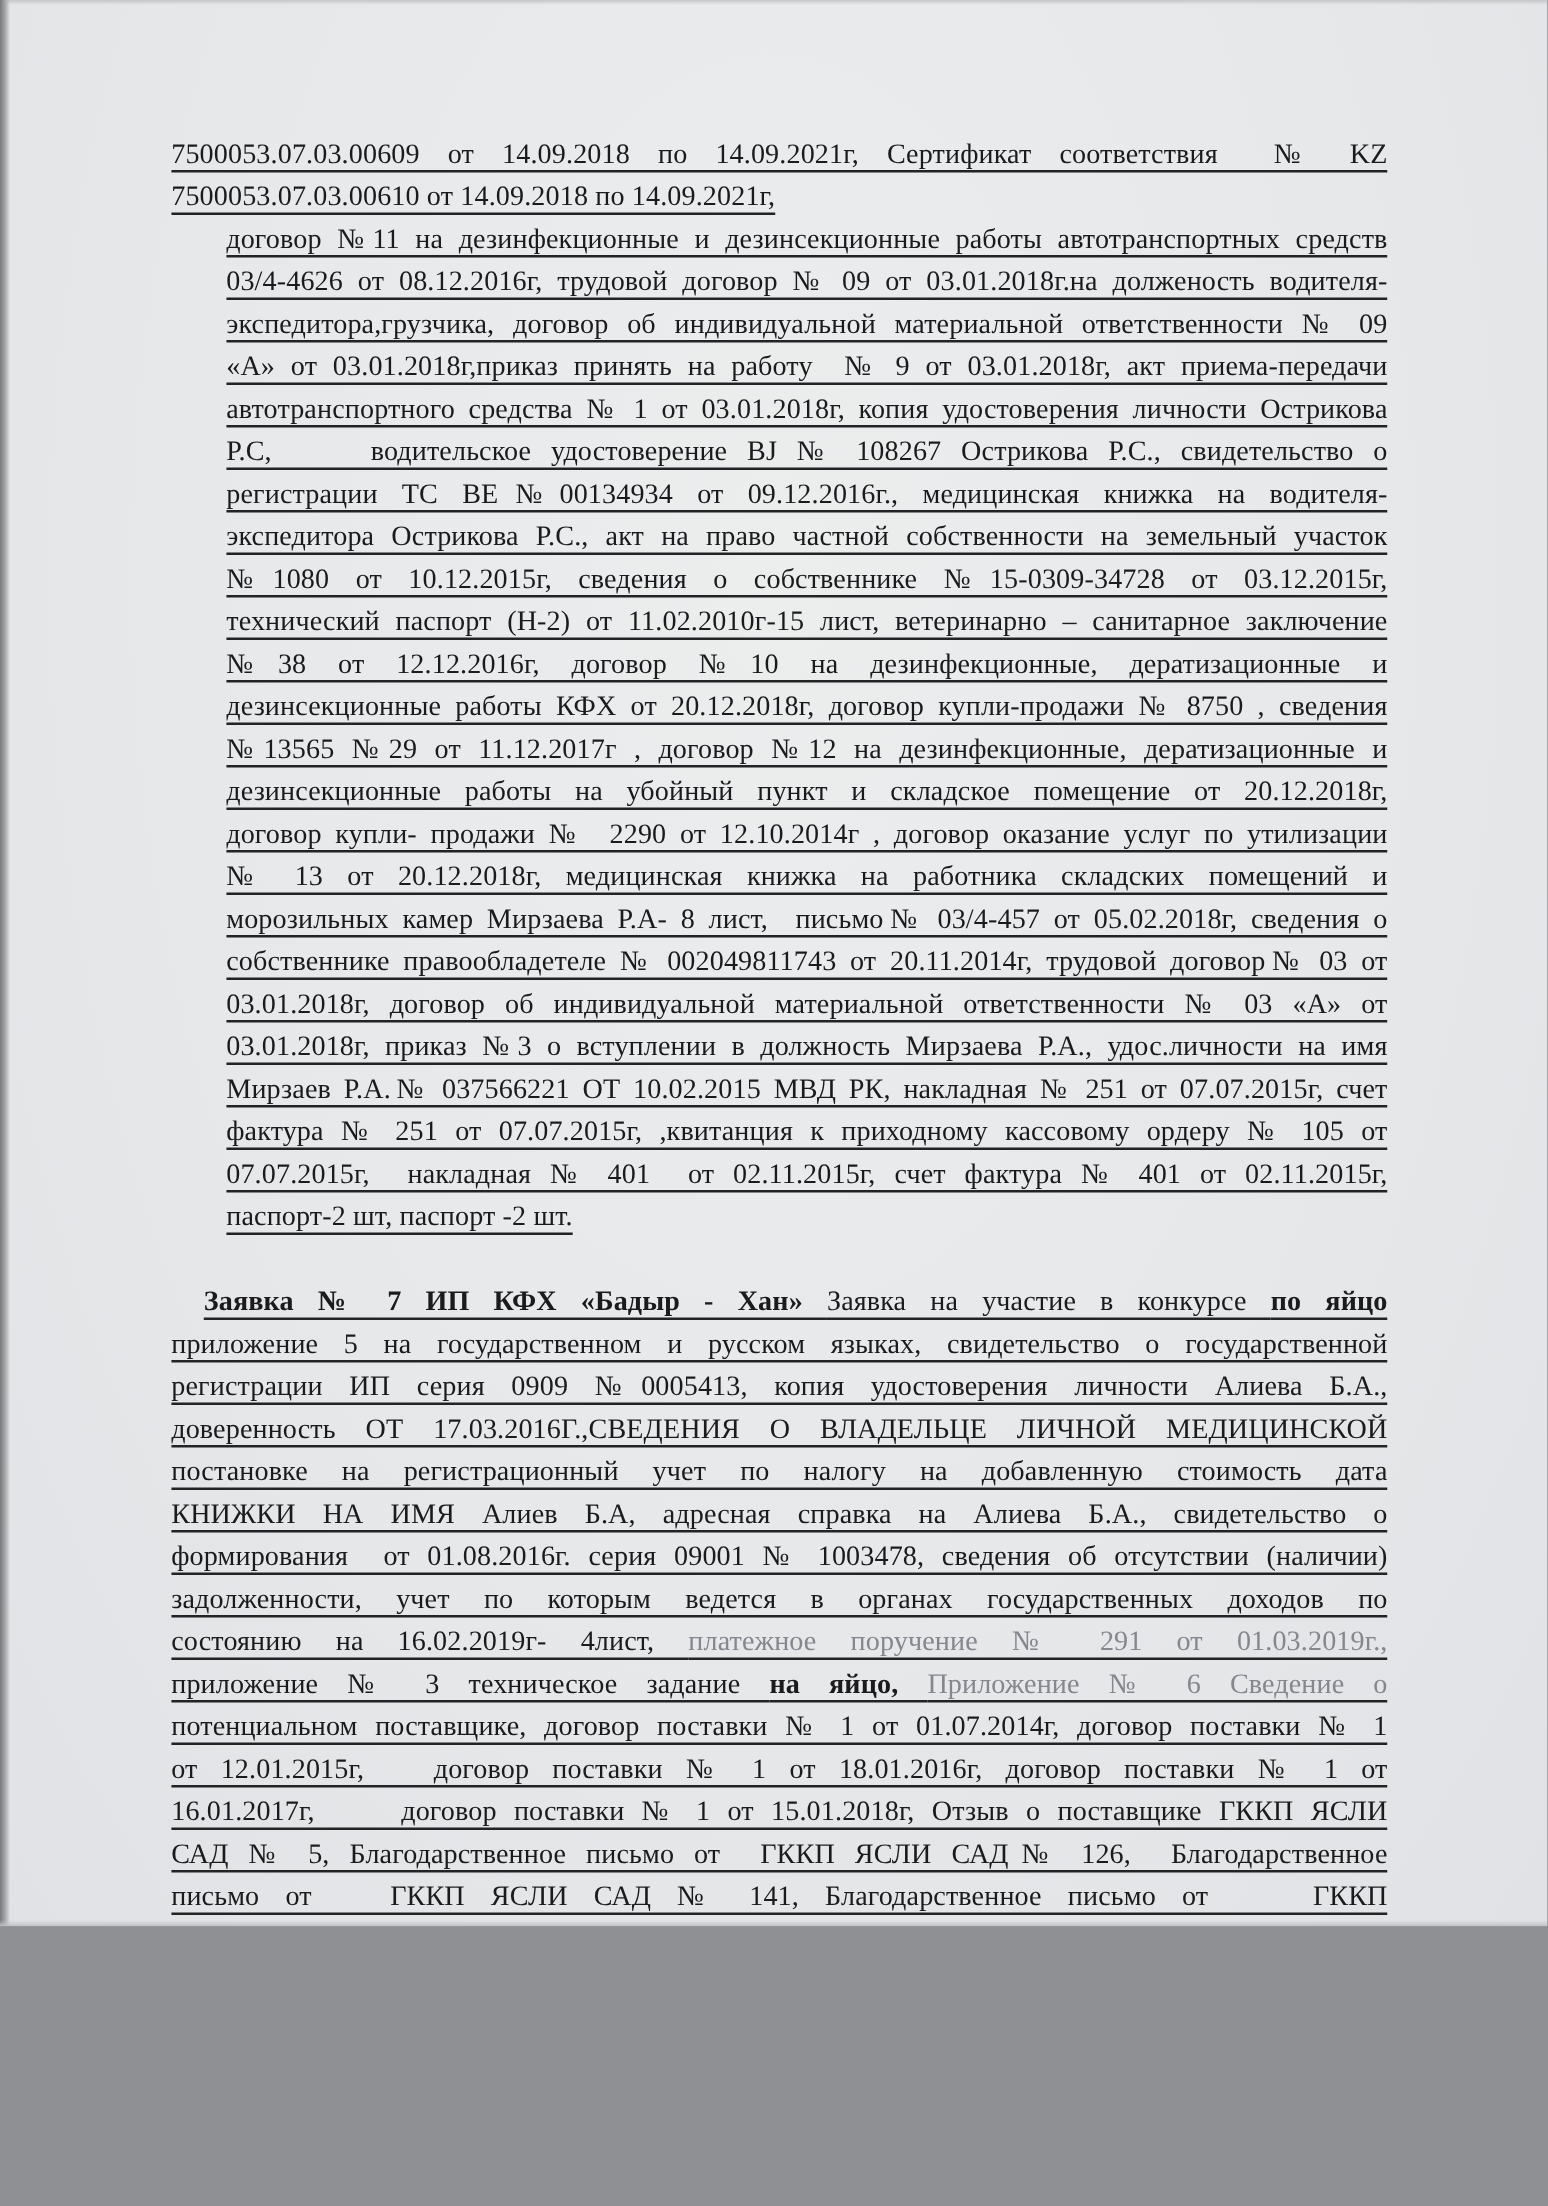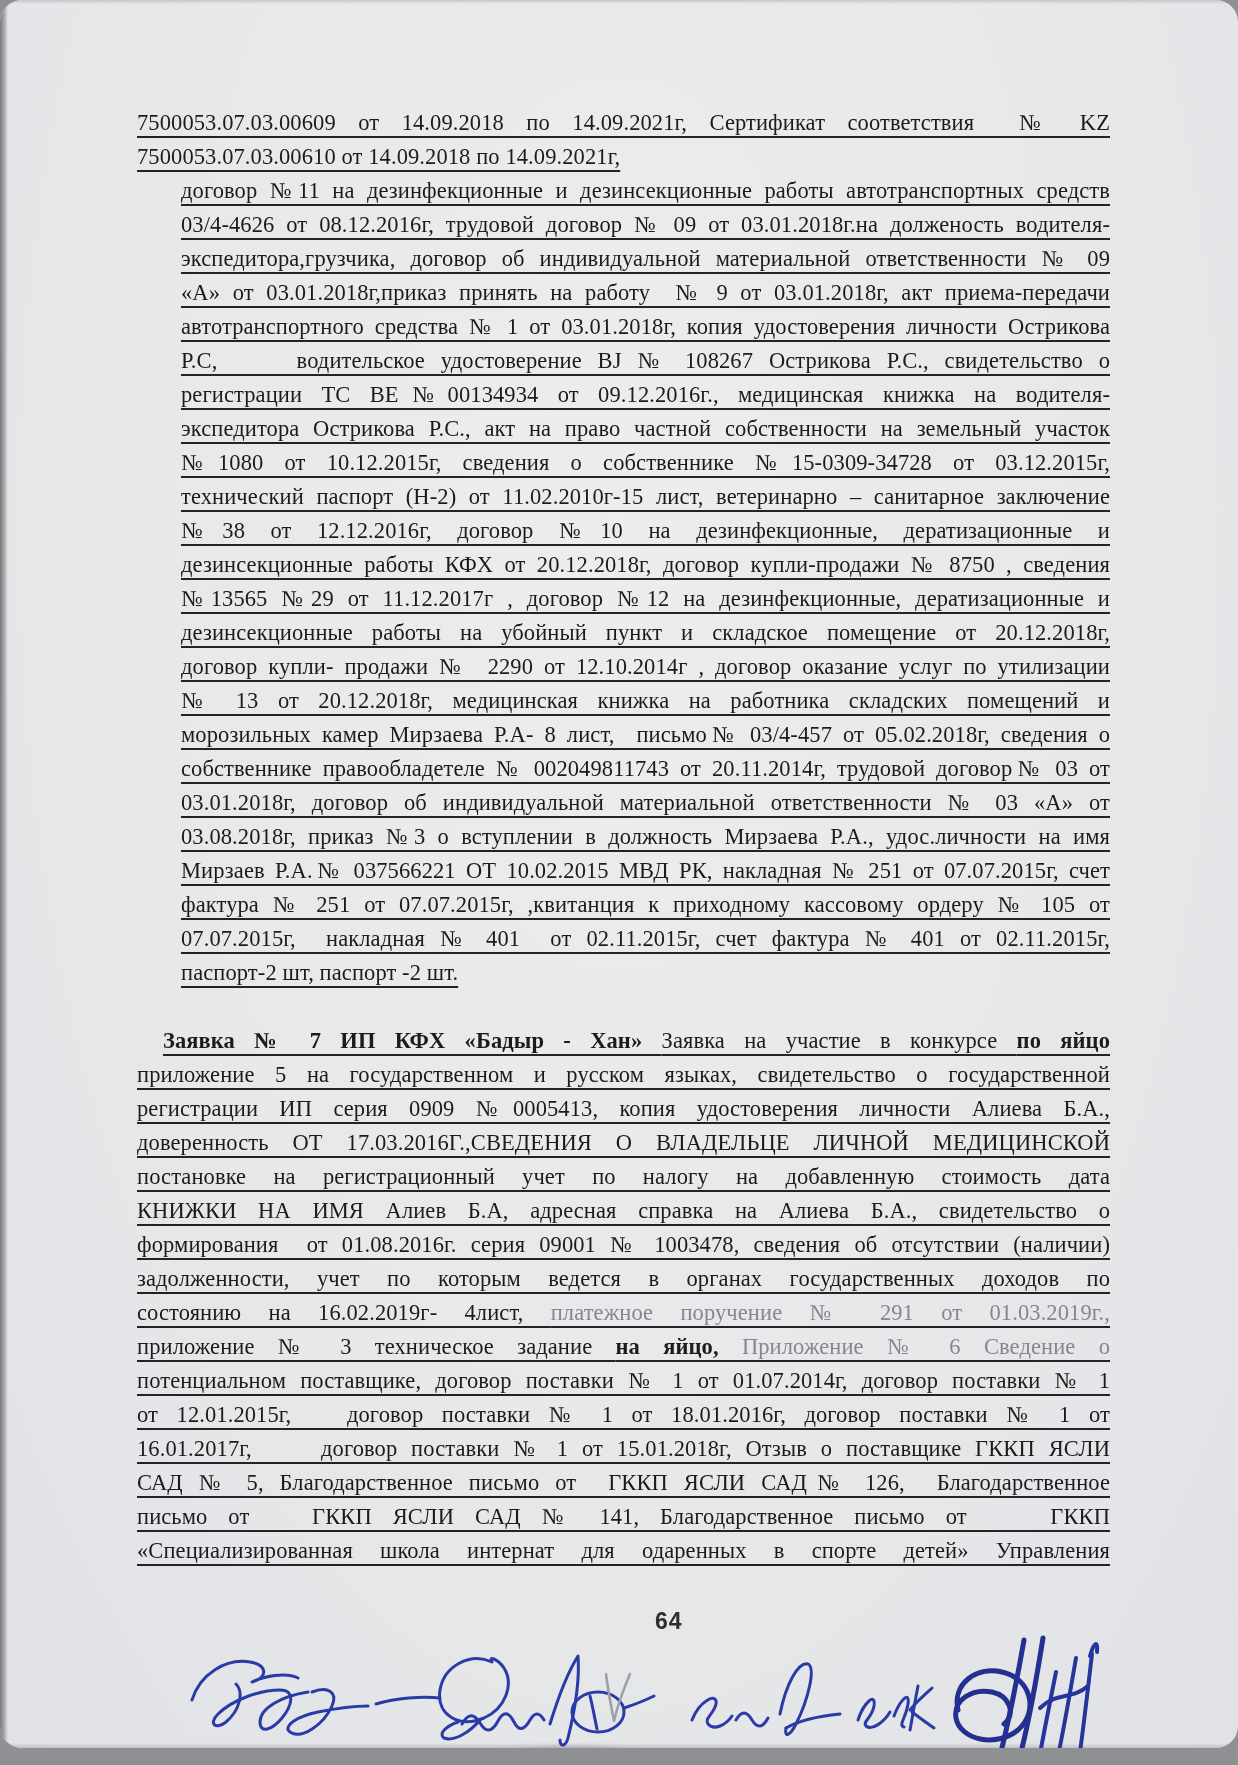--- a/index.html
+++ b/index.html
@@ -1,21 +1,20 @@
 <!DOCTYPE html>
 <html lang="ru"><head>
 <meta charset="utf-8">
 <style>
   html,body{margin:0;padding:0;background:#8f9093;}
   .page{
-    position:relative;width:1238px;height:1748px;overflow:hidden;
+    position:relative;width:1238px;height:1541px;overflow:hidden;
     background:radial-gradient(ellipse at 50% 30%, #eceded 0%, #e7e8ea 55%, #e1e2e5 100%);
     font-family:"Liberation Serif","DejaVu Serif",serif;
     color:#1b1b1d;
-    border-radius:22px;
   }
   .edge-left{position:absolute;left:0;top:0;bottom:0;width:8px;
     background:linear-gradient(90deg,#77797c 0%,#a9abad 55%,rgba(170,172,174,0) 100%);}
   .edge-top{position:absolute;left:0;top:0;right:0;height:4px;
     background:linear-gradient(180deg,#c4c6c8,rgba(196,198,200,0));}
   .edge-bottom{position:absolute;left:0;bottom:0;right:0;height:5px;
     background:linear-gradient(0deg,#c0c2c5,rgba(192,194,197,0));}
   .smudge{position:absolute;left:492px;top:1744px;width:156px;height:18px;
     background:radial-gradient(ellipse at center, rgba(110,112,120,.5) 0%, rgba(110,112,120,0) 70%);
     filter:blur(2px);}
@@ -72,21 +71,21 @@
         <div class="line"><span class="seg n">технический паспорт (Н-2) от 11.02.2010г-15 лист, ветеринарно – санитарное заключение</span></div>
         <div class="line"><span class="seg n">№38 от 12.12.2016г, договор №10 на дезинфекционные, дератизационные и</span></div>
         <div class="line"><span class="seg n">дезинсекционные работы КФХ от 20.12.2018г, договор купли-продажи № 8750 , сведения</span></div>
         <div class="line"><span class="seg n">№13565 №29 от 11.12.2017г , договор №12 на дезинфекционные, дератизационные и</span></div>
         <div class="line"><span class="seg n">дезинсекционные работы на убойный пункт и складское помещение от 20.12.2018г,</span></div>
         <div class="line"><span class="seg n">договор купли- продажи № &nbsp;2290 от 12.10.2014г , договор оказание услуг по утилизации</span></div>
         <div class="line"><span class="seg n">№ 13 от 20.12.2018г, медицинская книжка на работника складских помещений и</span></div>
         <div class="line"><span class="seg n">морозильных камер Мирзаева Р.А- 8 лист, &nbsp;письмо№ 03/4-457 от 05.02.2018г, сведения о</span></div>
         <div class="line"><span class="seg n">собственнике правообладетеле № 002049811743 от 20.11.2014г, трудовой договор№ 03 от</span></div>
         <div class="line"><span class="seg n">03.01.2018г, договор об индивидуальной материальной ответственности № 03 «А» от</span></div>
-        <div class="line"><span class="seg n">03.08.2018г, приказ №3 о вступлении в должность Мирзаева Р.А., удос.личности на имя</span></div>
+        <div class="line"><span class="seg n">03.01.2018г, приказ №3 о вступлении в должность Мирзаева Р.А., удос.личности на имя</span></div>
         <div class="line"><span class="seg n">Мирзаев Р.А.№ 037566221 ОТ 10.02.2015 МВД РК, накладная № 251 от 07.07.2015г, счет</span></div>
         <div class="line"><span class="seg n">фактура № 251 от 07.07.2015г, ,квитанция к приходному кассовому ордеру № 105 от</span></div>
         <div class="line"><span class="seg n">07.07.2015г, &nbsp;накладная № 401 &nbsp;от 02.11.2015г, счет фактура № 401 от 02.11.2015г,</span></div>
         <div class="line end"><span class="seg n">паспорт-2 шт, паспорт -2 шт.</span></div>
       </div>
       <div class="para p3">
         <div class="line indent"><span class="seg b">Заявка № 7 ИП КФХ «Бадыр - Хан» </span><span class="seg n">Заявка на участие в конкурсе </span><span class="seg b">по яйцо</span></div>
         <div class="line"><span class="seg n">приложение 5 на государственном и русском языках, свидетельство о государственной</span></div>
         <div class="line"><span class="seg n">регистрации ИП серия 0909 №0005413, копия удостоверения личности Алиева Б.А.,</span></div>
         <div class="line"><span class="seg n">доверенность ОТ 17.03.2016Г.,СВЕДЕНИЯ О ВЛАДЕЛЬЦЕ ЛИЧНОЙ МЕДИЦИНСКОЙ</span></div>

